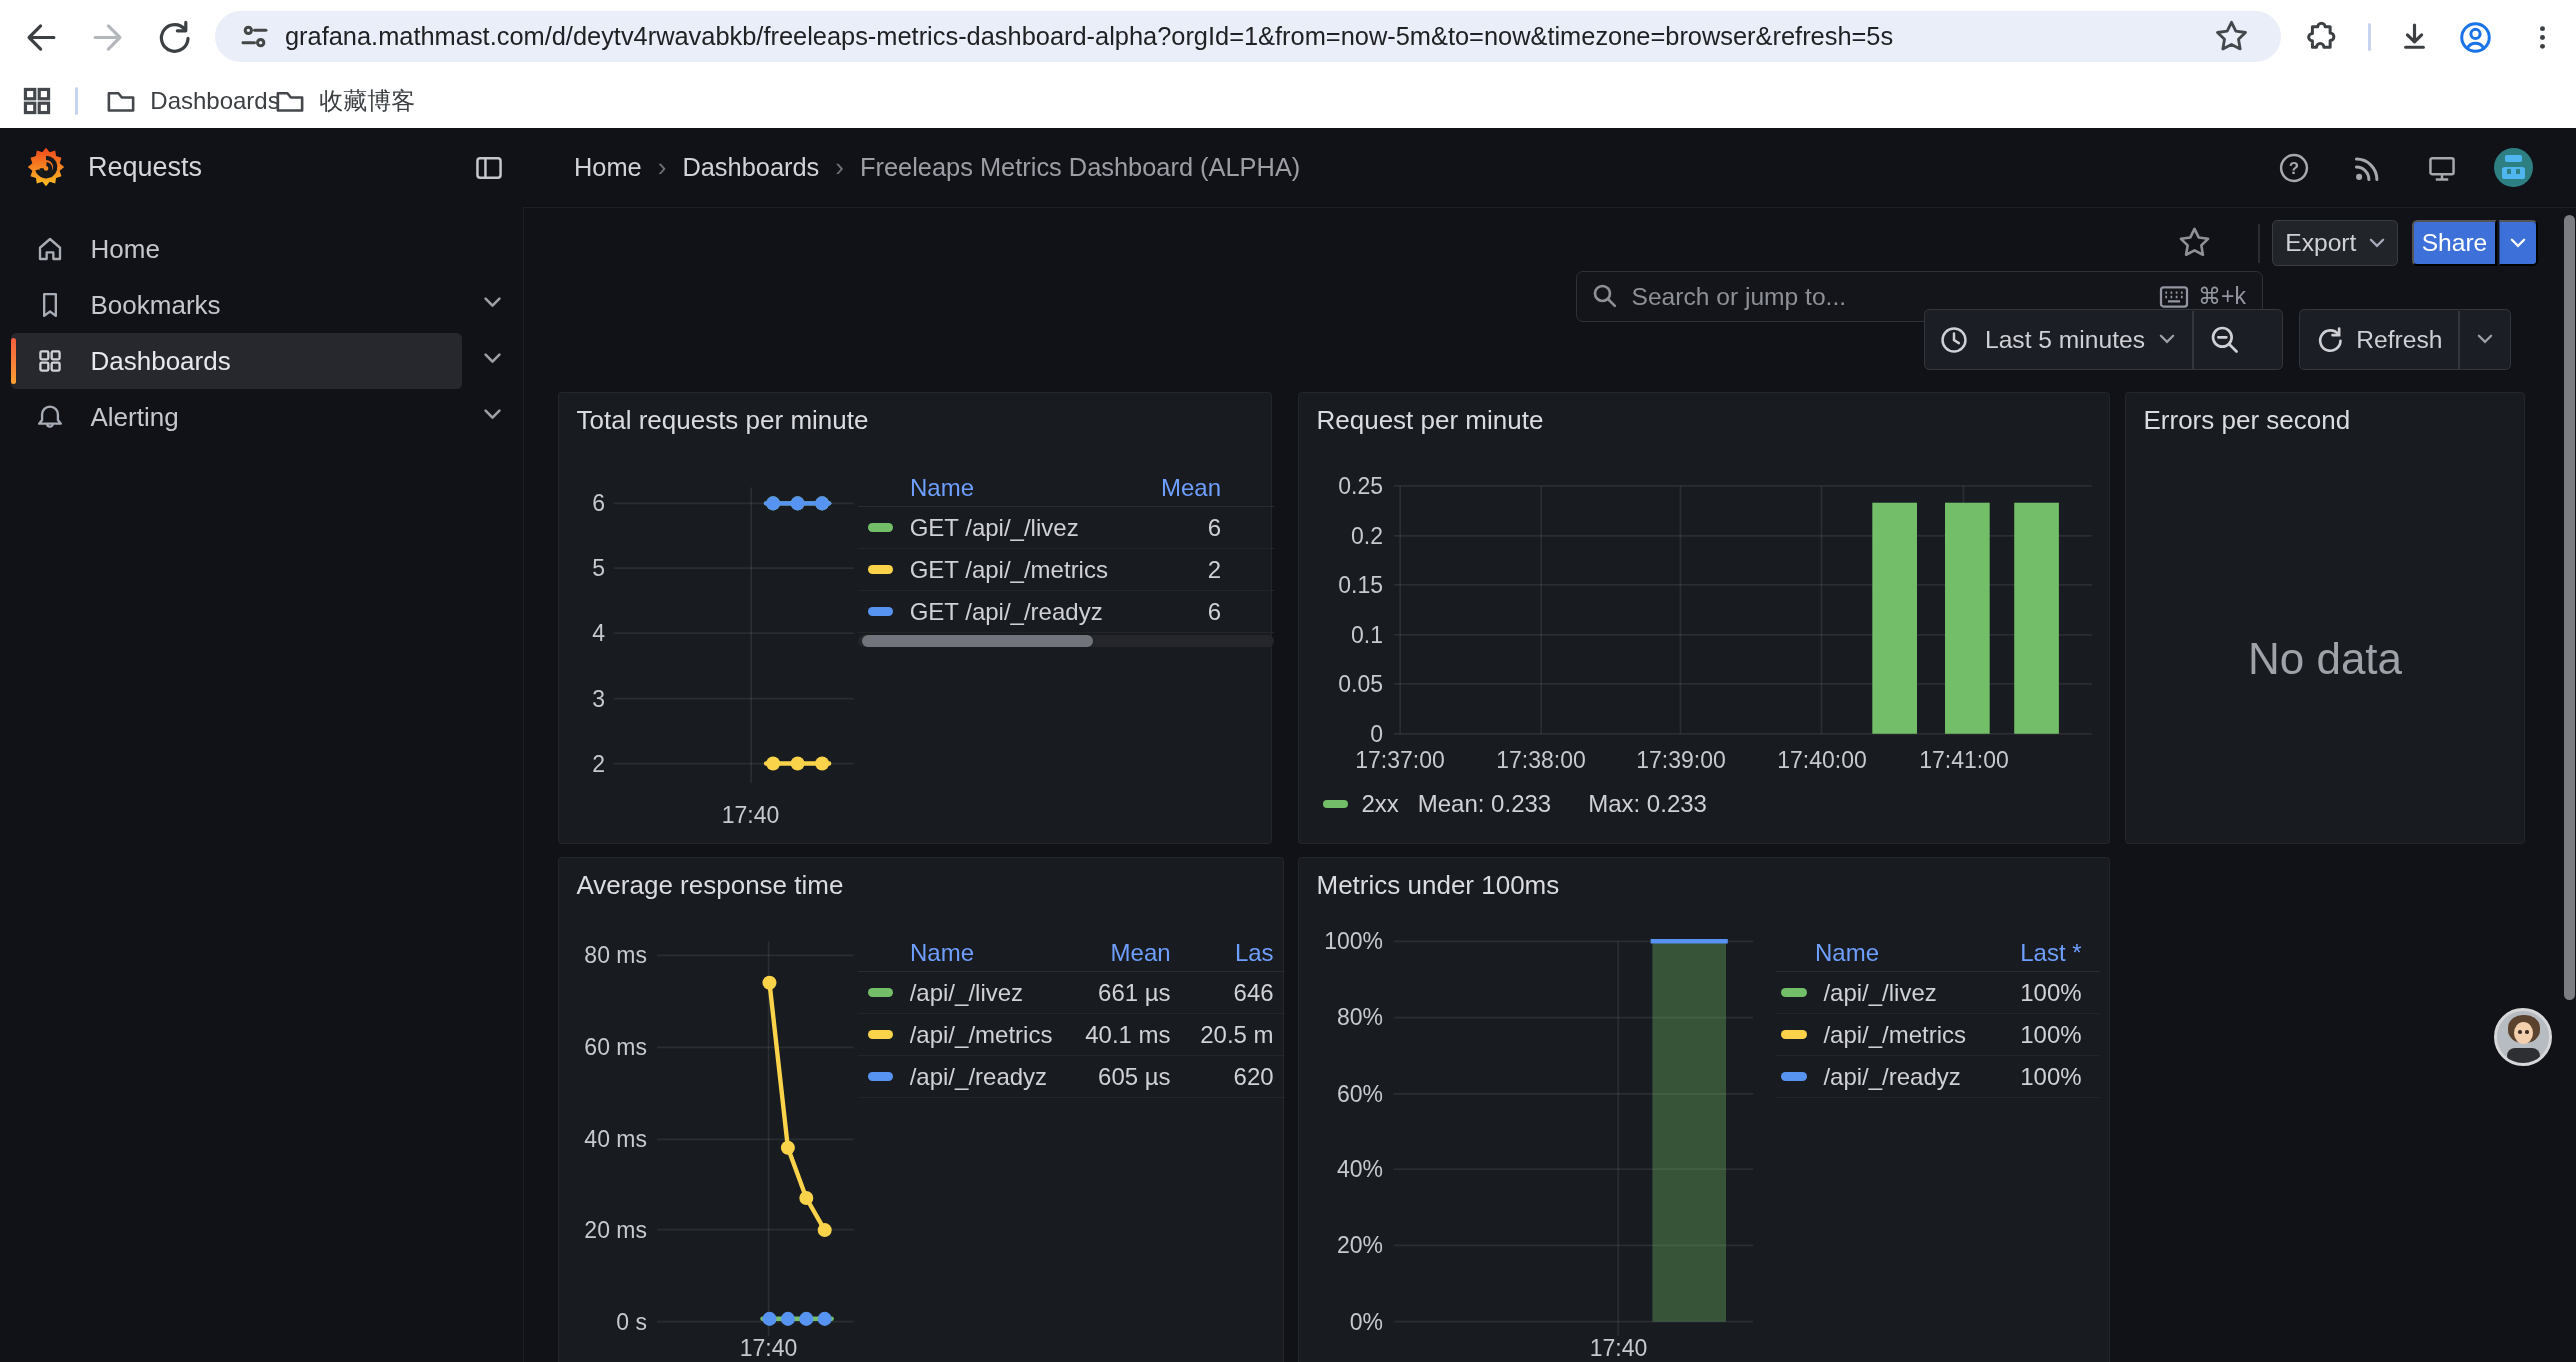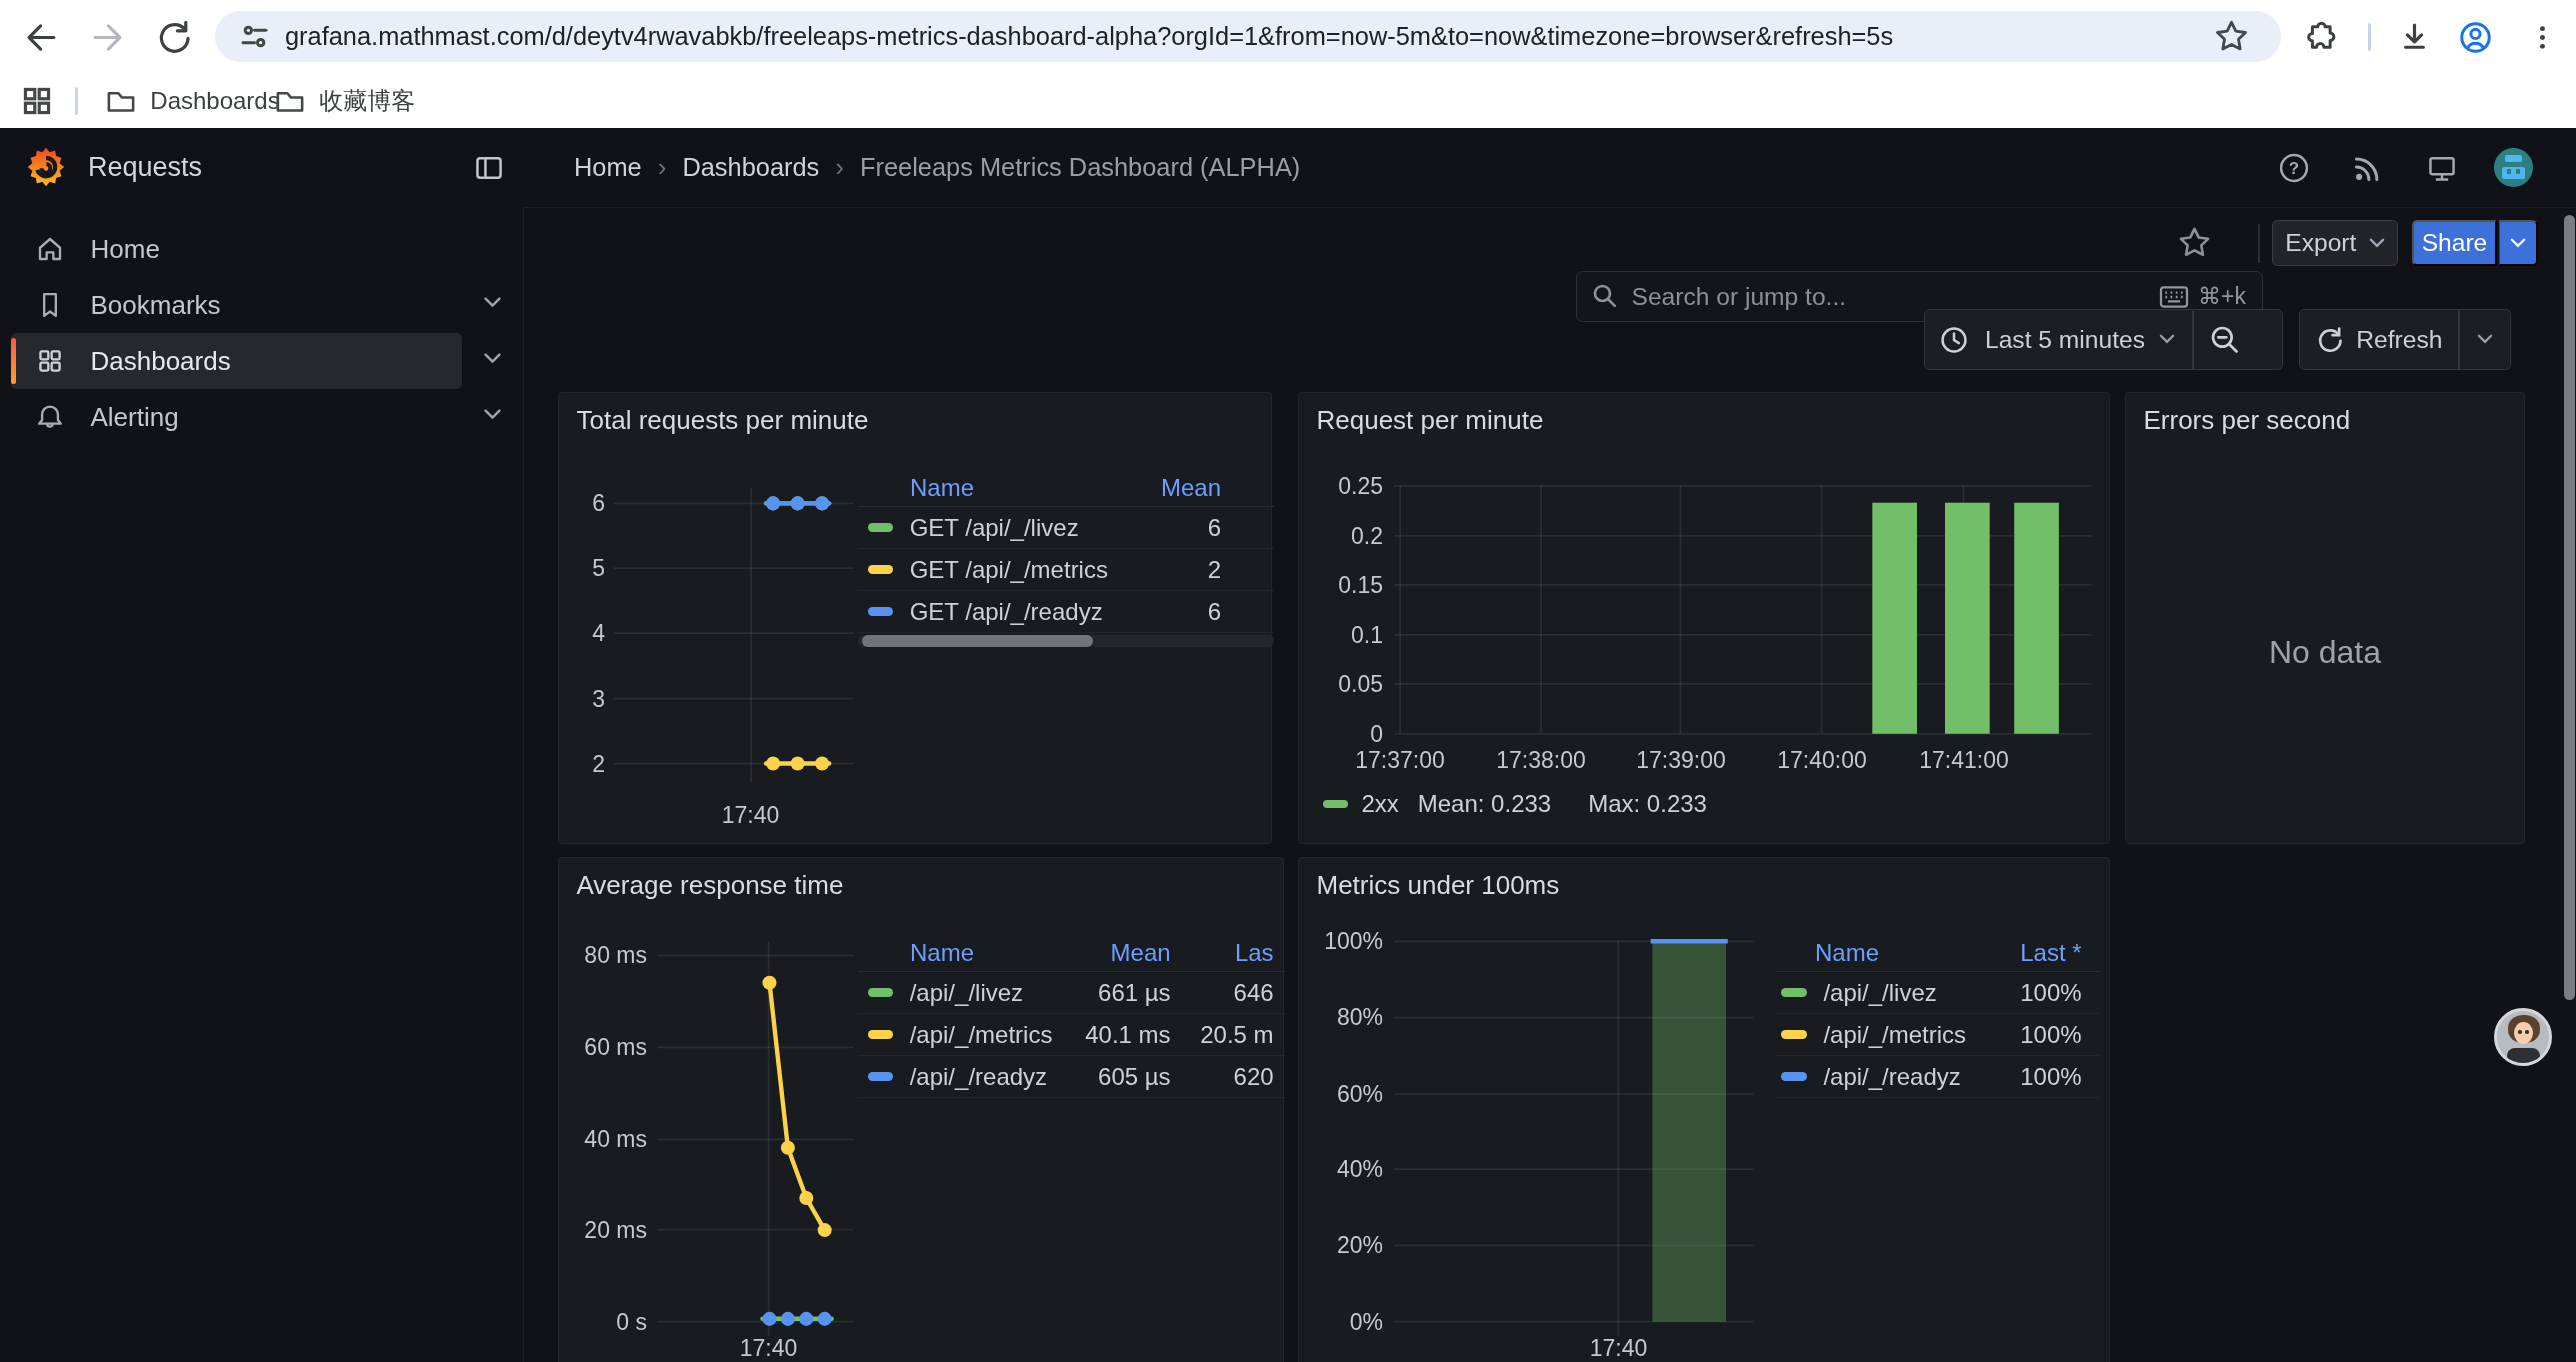--- a/index.html
+++ b/index.html
@@ -50,21 +50,21 @@
   .xt{position:absolute;height:26px;line-height:26px;text-align:center;font-size:23px;color:#c7c9cf;}
   .legend{position:absolute;font-size:24px;color:#d0d1d6;}
   .lg-head{height:32px;display:flex;border-bottom:1.8px solid #2a2c33;color:#6e9fff;font-weight:500;cursor:pointer;}
   .lg-row{height:41px;display:flex;align-items:center;border-bottom:1.8px solid #232529;cursor:pointer;}
   .pill{width:25.4px;height:8.8px;border-radius:4.4px;flex:none;}
   .lg-name{margin-left:16.7px;flex:1;white-space:nowrap;overflow:hidden;}
   .lg-val{text-align:right;white-space:nowrap;}
   .lg-scroll{position:absolute;left:0;right:0;top:161px;height:12.3px;background:#24262b;border-radius:6.1px;cursor:pointer;}
   .lg-thumb{height:12.3px;background:#71747a;border-radius:6.1px;margin-left:4.4px;}
   .p2legend{position:absolute;left:24px;top:396px;height:30px;display:flex;align-items:center;font-size:24px;color:#d0d1d6;cursor:pointer;}
-  .nodata{position:absolute;left:0;right:0;top:241px;text-align:center;font-size:32px;color:#9fa2a9;}
+  .nodata{position:absolute;left:0;right:0;top:241px;text-align:center;font-size:44px;color:#9fa2a9;}
 
   .pg-scroll-thumb{position:absolute;left:2564px;top:215px;width:10.5px;height:785px;border-radius:5.3px;background:#87898e;opacity:.9;cursor:pointer;}
   .favatar{position:absolute;left:2494px;top:1008px;width:58px;height:58px;border-radius:50%;background:#b7bcc2;border:3.5px solid #d6d7d9;box-sizing:border-box;overflow:hidden;cursor:pointer;}
 </style>
 </head>
 <body>
 
 <div id="app">
 
   <div class="btoolbar">

